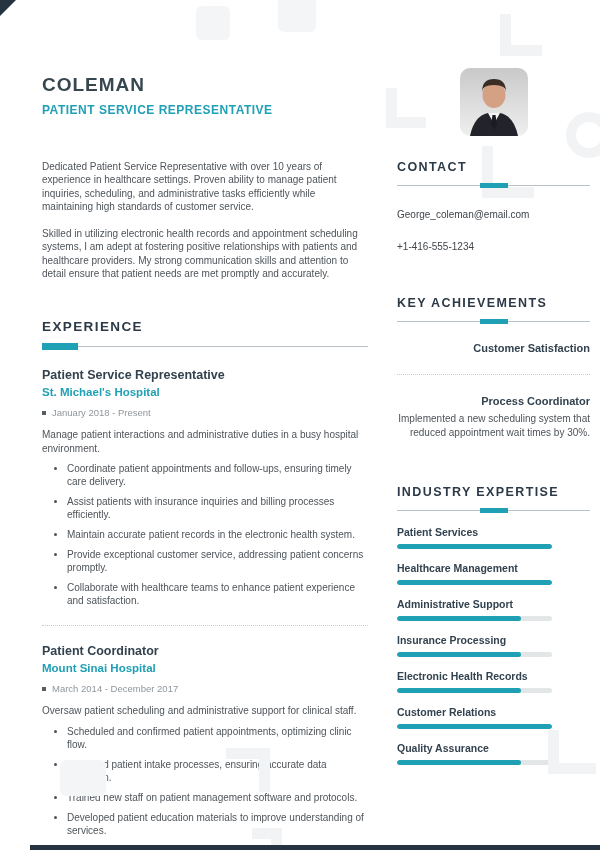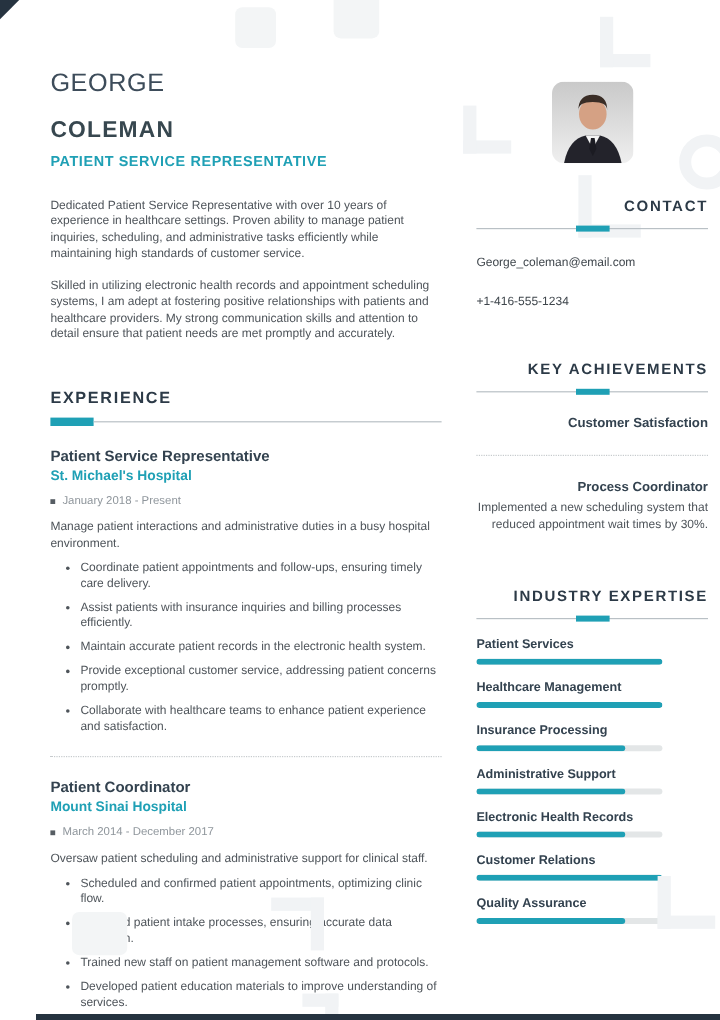--- a/index.html
+++ b/index.html
@@ -30,21 +30,21 @@
   .photo-wrap{width:193px;display:flex;justify-content:center;}
   .photo{width:68px;height:68px;border-radius:10px;overflow:hidden;margin-top:10px;}
 
   .columns{display:flex;padding:0 10px 0 42px;margin-top:24px;}
   .left-col{width:326px;margin-right:29px;}
   .right-col{width:193px;}
 
   .summary p{font-size:10px;line-height:1.33;color:#4e545a;margin:0 0 14px;}
 
   .sec-h{font-size:13.5px;font-weight:bold;letter-spacing:1.4px;color:var(--dark);margin:0;}
-  .sec-h.center{font-size:12.5px;text-align:right;}
+  .sec-h.center{font-size:12.5px;text-align:left;}
 
   .rule{display:flex;align-items:center;margin-top:9px;}
   .rule .accent{width:36px;height:7px;background:var(--accent);}
   .rule .line{flex:1;height:1px;background:#b9c0c5;}
 
   .rule-center{position:relative;height:5px;margin-top:9px;}
   .rule-center .line{position:absolute;top:2px;left:0;right:0;height:1px;background:#b9c0c5;}
   .rule-center .accent{position:absolute;left:50%;transform:translateX(-50%);top:0;width:28px;height:5px;background:var(--accent);}
 
   .experience{margin-top:39px;}
@@ -89,21 +89,20 @@
   <span class="wm ring" style="left:566px;top:112px;width:46px;height:46px;"></span>
   <span class="wm block" style="left:60px;top:760px;width:46px;height:36px;"></span>
   <span class="wm bracket2" style="left:226px;top:748px;width:44px;height:44px;"></span>
   <span class="wm bracket" style="left:548px;top:730px;width:48px;height:44px;"></span>
   <span class="wm bracket2" style="left:252px;top:828px;width:30px;height:30px;"></span>
 
   <div class="corner"></div>
 
   <div class="header">
     <div class="name-block">
-      <div class="first-name">GEORGE</div>
       <div class="last-name">COLEMAN</div>
       <div class="job-title">PATIENT SERVICE REPRESENTATIVE</div>
     </div>
     <div class="photo-wrap">
       <div class="photo">
         <svg width="68" height="68" viewBox="0 0 68 68">
           <defs>
             <linearGradient id="bg" x1="0" y1="0" x2="0" y2="1">
               <stop offset="0" stop-color="#c9c9c9"></stop>
                 <stop offset="1" stop-color="#efefef"></stop>
@@ -229,28 +228,28 @@
             </div>
 
             <div class="skill">
               <div class="skill-name">Healthcare Management</div>
               <div class="bar">
                 <div class="bar-fill" style="width: 100%;"></div>
               </div>
             </div>
 
             <div class="skill">
+              <div class="skill-name">Administrative Support</div>
+              <div class="bar">
+                <div class="bar-fill" style="width: 80%;"></div>
+              </div>
+            </div>
+
+            <div class="skill">
               <div class="skill-name">Insurance Processing</div>
-              <div class="bar">
-                <div class="bar-fill" style="width: 80%;"></div>
-              </div>
-            </div>
-
-            <div class="skill">
-              <div class="skill-name">Administrative Support</div>
               <div class="bar">
                 <div class="bar-fill" style="width: 80%;"></div>
               </div>
             </div>
 
             <div class="skill">
               <div class="skill-name">Electronic Health Records</div>
               <div class="bar">
                 <div class="bar-fill" style="width: 80%;"></div>
               </div>

